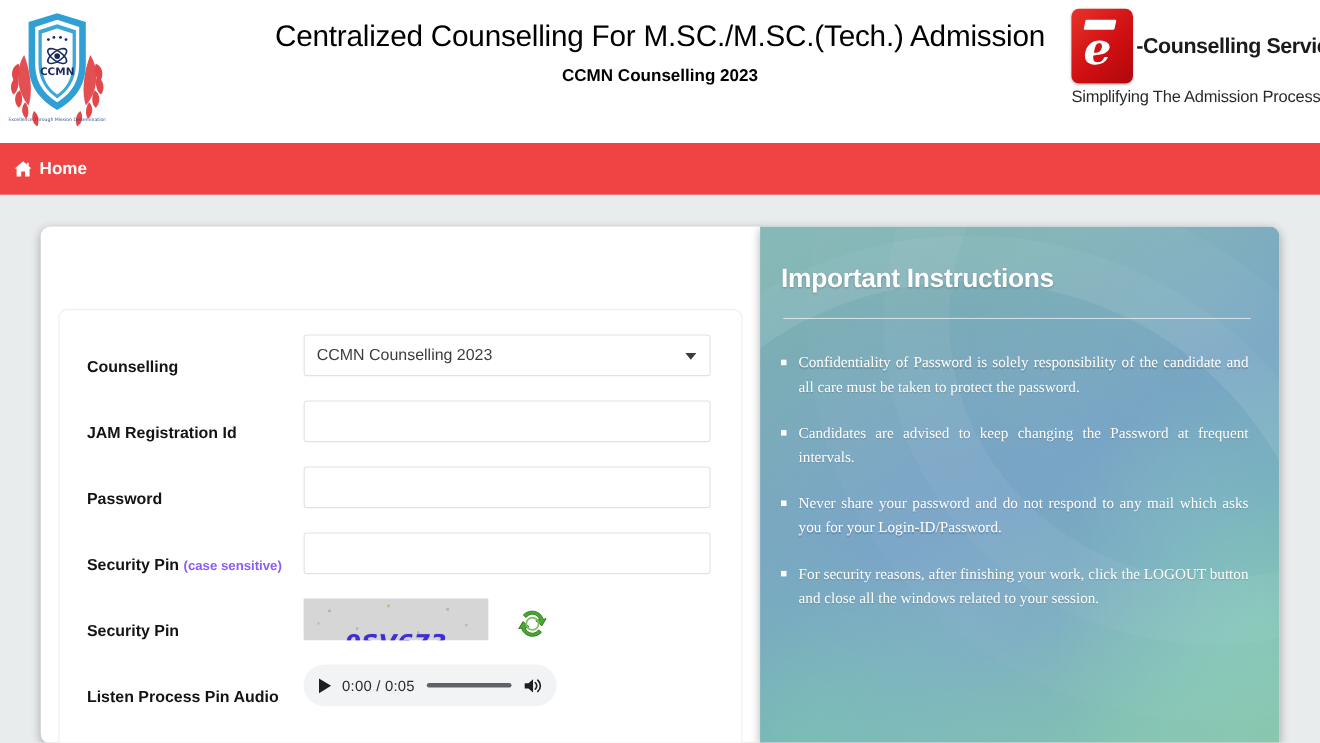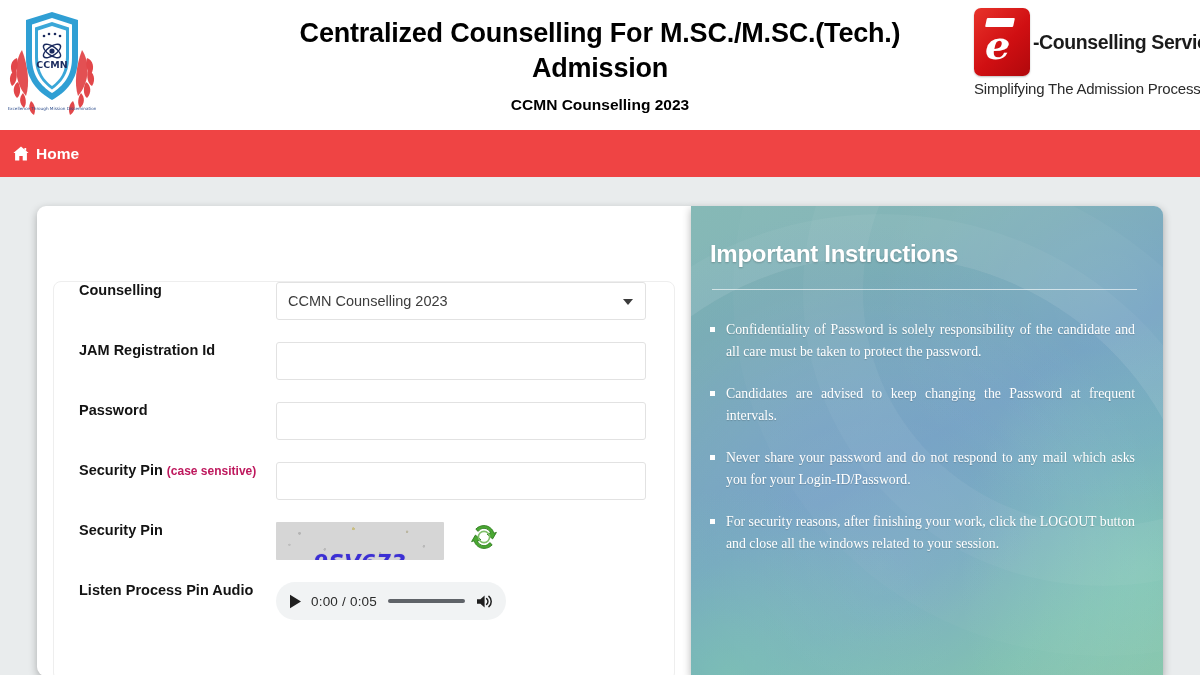--- a/index.html
+++ b/index.html
@@ -19,21 +19,21 @@
   }
   .logo-ccmn {
     position: absolute; left: 8px; top: 6px;
     width: 88px; height: 112px;
   }
   .header-title-wrap {
     position: absolute; left: 230px; top: 16px; width: 740px;
     text-align: center;
   }
   .header-title {
-    font-size: 27px; font-weight: bold; color: #000;
+    font-size: 27px; font-weight: normal; color: #000;
     line-height: 35px; letter-spacing: -0.2px;
     font-family: "Liberation Sans", sans-serif;
   }
   .header-subtitle {
     font-size: 15.5px; font-weight: bold; color: #000;
     margin-top: 10px;
   }
   .logo-ecs {
     position: absolute; right: 8px; top: 6px;
     width: 218px; height: 104px;
@@ -97,29 +97,29 @@
     font-size: 27px; font-weight: bold; color: #111;
     letter-spacing: 0.1px;
   }
   .form-panel {
     position: absolute; left: 16px; top: 75px;
     width: 622px; height: 400px;
     border: 1px solid #eeeeee; border-radius: 8px;
     background: #fff;
   }
   .form-row {
-    display: flex; align-items: flex-start;
+    display: flex; align-items: flex-end;
     height: 60px; padding-left: 25px;
   }
   .form-label {
     width: 197px; flex: none;
     font-size: 14.5px; font-weight: bold; color: #141414;
   }
   .form-label .note {
-    color: #be185d; font-size: 12px; font-weight: bold;
+    color: #8b5cf6; font-size: 12px; font-weight: bold;
   }
   .text-input {
     width: 370px; height: 38px;
     border: 1px solid #e2e2e2; border-radius: 3px;
     background: #fff; font-size: 14.5px; color: #3c3c3c;
     padding: 0 11px; font-family: "Liberation Sans", sans-serif;
     outline: none;
   }
   .select-wrap { position: relative; width: 370px; height: 38px; }
   .select-wrap .text-input { width: 370px; padding-right: 30px; }

